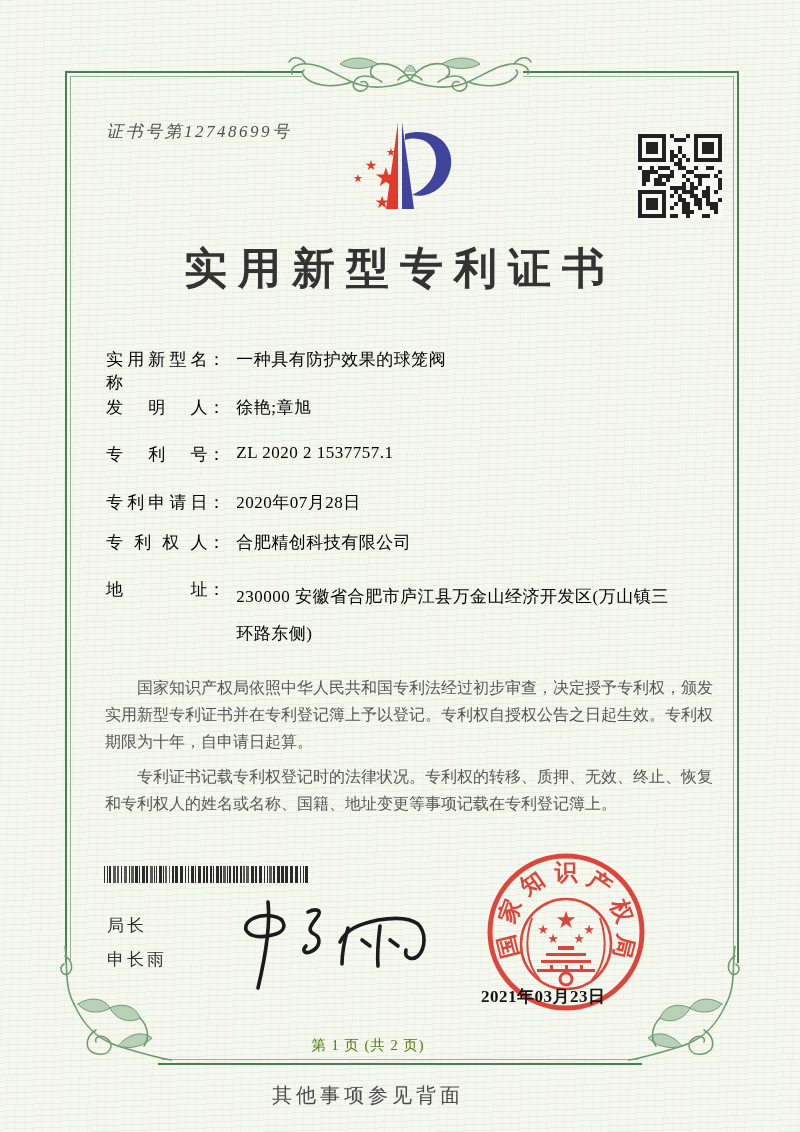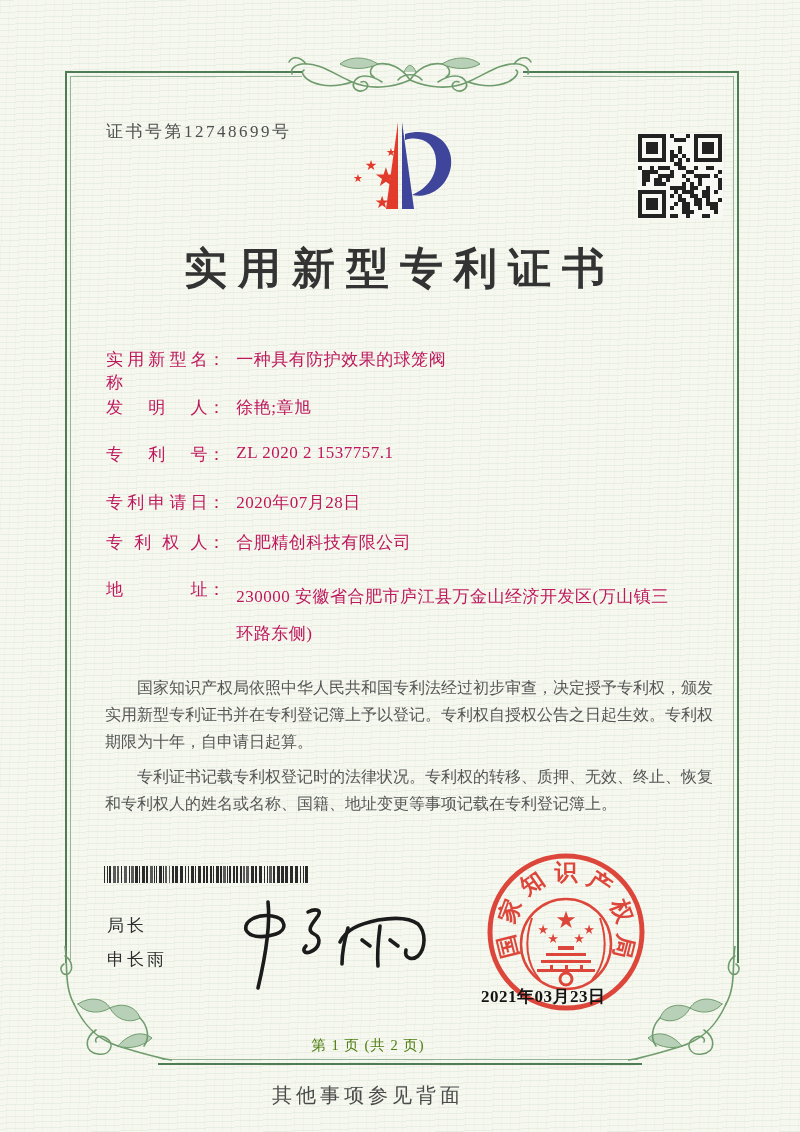--- a/index.html
+++ b/index.html
@@ -13,25 +13,25 @@
   .page::before {
     content:""; position:absolute; inset:0; pointer-events:none;
     background:
       repeating-linear-gradient(178deg, rgba(140,175,140,.12) 0 1px, rgba(0,0,0,0) 1px 6px),
       repeating-linear-gradient(92deg, rgba(140,175,140,.05) 0 1px, rgba(0,0,0,0) 1px 9px);
   }
   .ln  { position:absolute; background:var(--frame-green-dark, #4e7d55); }
   .lnl { position:absolute; background:var(--frame-green-light, #93b497); }
   .abs { position:absolute; }
 
-  .cert-no { left:106px; top:120px; font-size:17px; letter-spacing:2.5px; color:#4f4f4f; }
+  .cert-no { left:106px; top:120px; font-size:17px; letter-spacing:2.5px; color:#4f4f4f;font-style:italic; }
   .title   { left:0; width:800px; top:240px; text-align:center; font-size:43px; font-weight:600;
              letter-spacing:11px; color:#333; white-space:nowrap; }
 
-  .frow { left:106px; font-size:17px; color:#be185d; letter-spacing:.5px; }
+  .frow { left:106px; font-size:17px; color:#000000; letter-spacing:.5px; }
   .lbl  { display:inline-block; width:102px; text-align:justify; text-align-last:justify;
           text-justify:inter-character; vertical-align:top; }
   .lbl-auto { display:inline-block; vertical-align:top; }
   .colon{ display:inline-block; vertical-align:top; }
   .val  { display:inline-block; vertical-align:top; margin-left:6px; }
   .val-wrap { width:436px; line-height:37px; }
 
   .paras { left:97px; top:666px; width:628px; font-size:16px; line-height:27px; color:#565656; }
   .paras p { margin:8px; text-indent:2em; }
 

